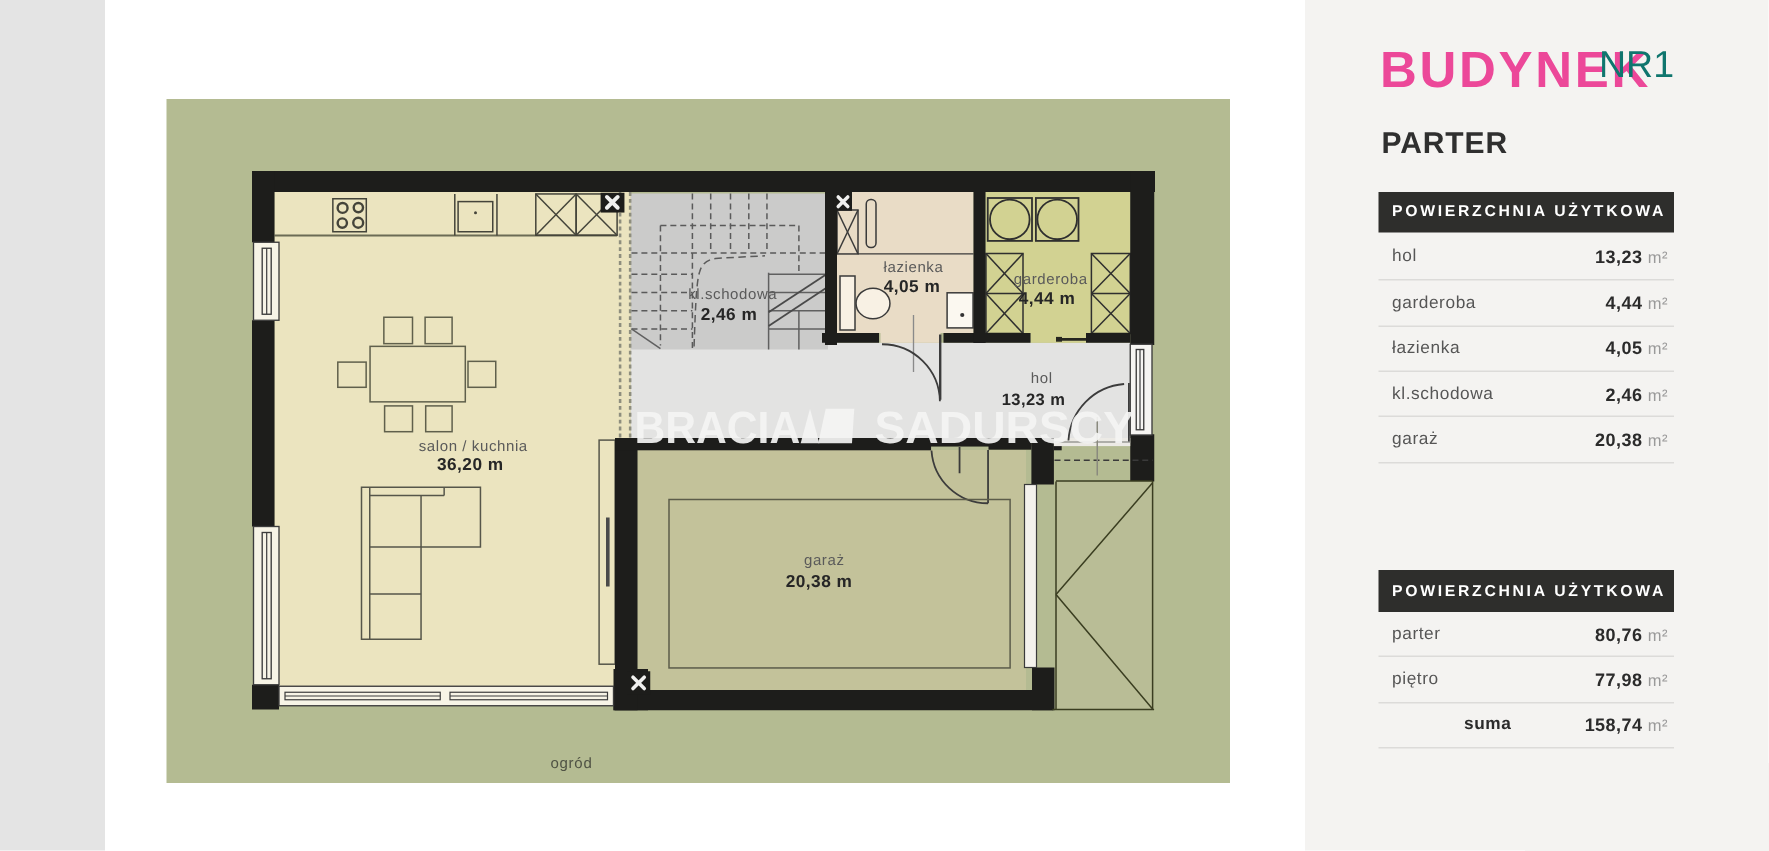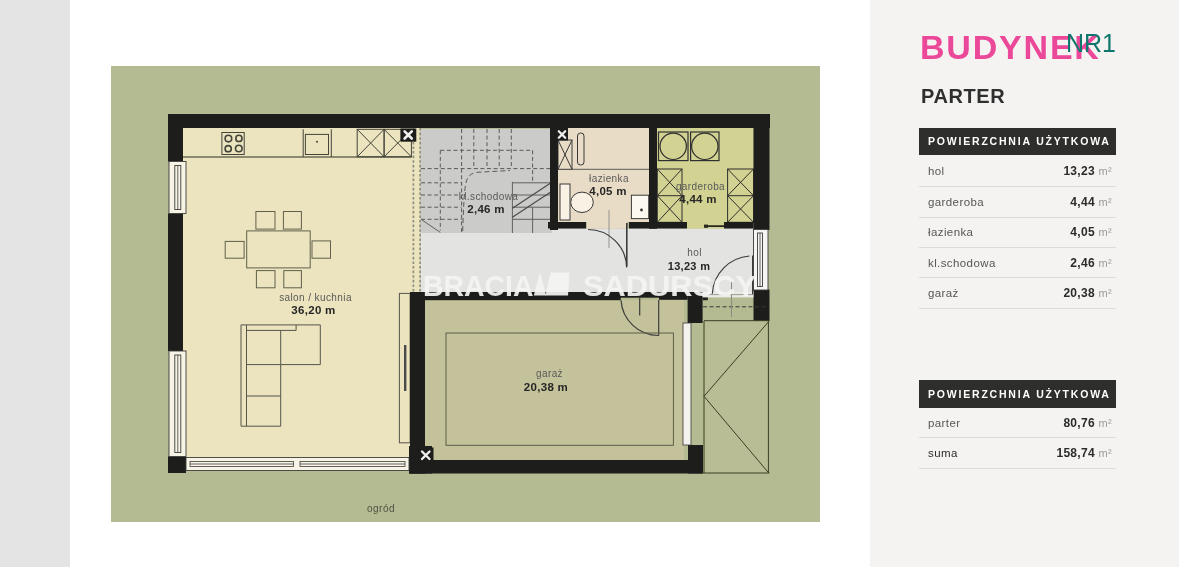--- a/index.html
+++ b/index.html
@@ -363,16 +363,20 @@
 </div>
 
 <div class="abs" style="left:919px;top:380px;width:197px;height:28px;background:#2e2e2c;color:#fff;font-size:10.5px;font-weight:bold;letter-spacing:1.8px;line-height:28px;padding-left:9px;box-sizing:border-box;">POWIERZCHNIA UŻYTKOWA</div>
 
 <div id="t2" class="abs" style="left:919px;top:408px;width:197px;">
   <div class="row">
       <span class="lb">parter</span>
       <span class="vl">80,76 <span class="sq">m²</span></span>
     </div>
   <div class="row">
-      <span class="lb" style="font-weight:normal;color:#2b2b2b;">suma</span>
+      <span class="lb">piętro</span>
+      <span class="vl">77,98 <span class="sq">m²</span></span>
+    </div>
+  <div class="row">
+      <span class="lb" style="font-weight:bold;color:#2b2b2b;margin-left:48px;">suma</span>
       <span class="vl">158,74 <span class="sq">m²</span></span>
     </div>
 </div>
 
 </body></html>

